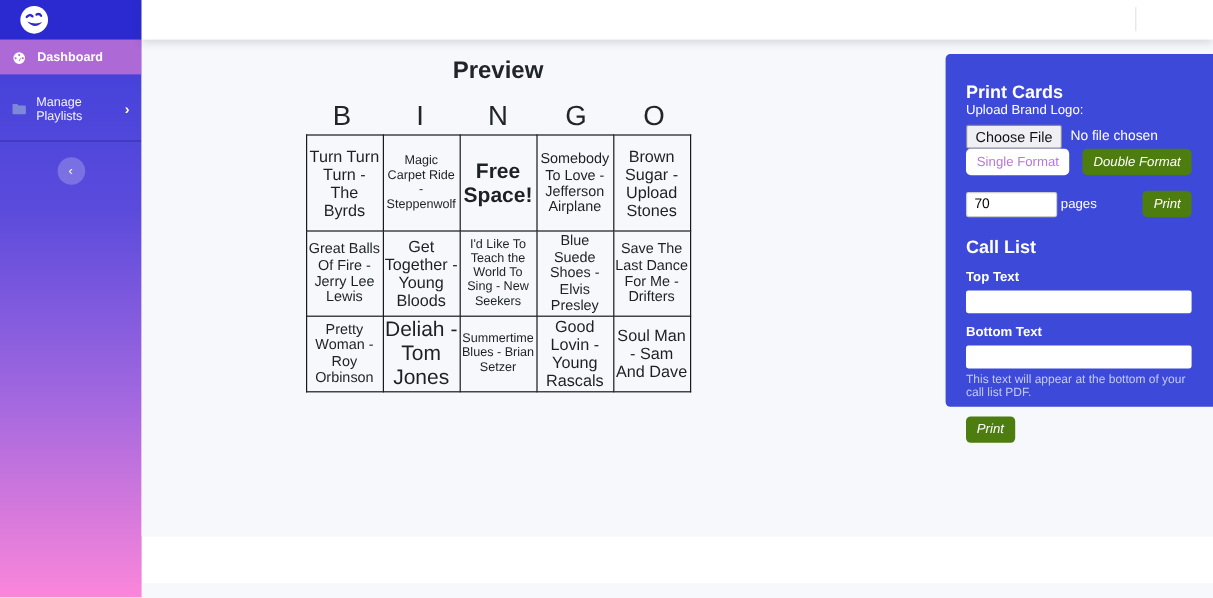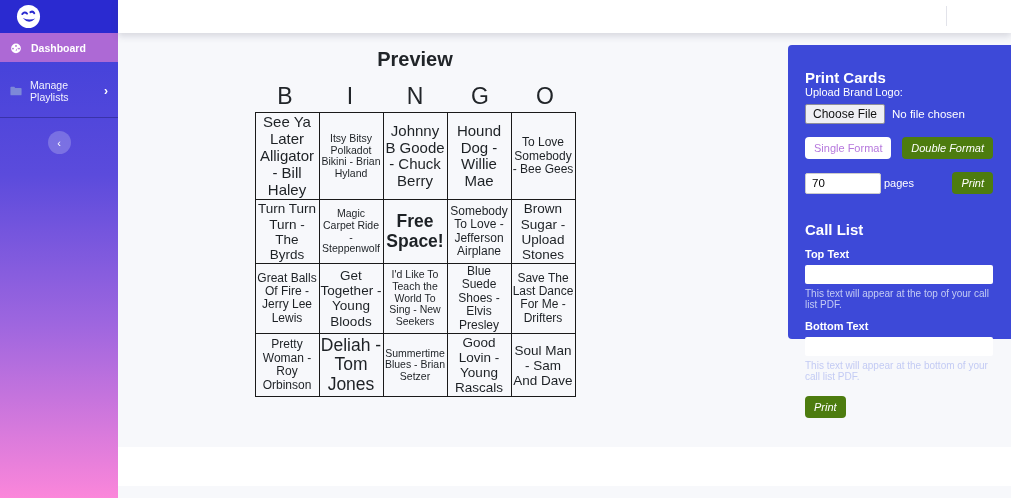--- a/index.html
+++ b/index.html
@@ -93,35 +93,35 @@
   }
   .panel h2 { font-size:15px; font-weight:bold; }
   .upload-label { font-size:11px; }
   .file-row { margin-top:6px; display:flex; align-items:center; }
   .choose-file-btn {
     background:#efeff4; border:1px solid #8d8d9a; border-radius:2px;
     font-size:12px; color:#111; padding:2px 7px; cursor:pointer;
     font-family:inherit;
   }
   .no-file { font-size:11.5px; margin-left:7px; }
-  .format-row { margin-top:13px; display:flex; justify-content:space-between; }
+  .format-row { display:flex; justify-content:space-between; }
   .btn {
     border:none; border-radius:4px; font-size:11px;
     padding:5px 9px; cursor:pointer; font-family:inherit;
   }
   .btn-outline { background:#fff; color:#b678dd; }
   .btn-purple { background:#4d7c0f; color:#fff;font-style:italic; }
   .pages-row { margin-top:13px; display:flex; align-items:center; }
   .pages-input {
     width:76px; height:21px; border:1px solid #ccc; border-radius:2px;
     font-size:11.5px; padding:0 6px; font-family:inherit;
   }
   .pages-label { font-size:11px; margin-left:3px; }
   .pages-row .btn-purple { margin-left:auto; }
-  .calllist-title { margin-top:27px; }
+  .calllist-title { margin-top:17px; }
   .field-label { font-size:11px; font-weight:bold; margin-top:10px; }
   .text-input {
     width:100%; height:19px; border:none; border-radius:2px;
     margin-top:5px; font-size:11px; padding:0 5px; font-family:inherit;
   }
   .helper { font-size:10px; color:#c3cbf4; margin-top:4px; }
   .panel .final-print { margin-top:14px; }
 </style>
 </head>
 <body>
@@ -174,27 +174,20 @@
       <div class="preview-title">Preview</div>
       <div class="letters-row" id="letters-row">
           <span>B</span>
           <span>I</span>
           <span>N</span>
           <span>G</span>
           <span>O</span>
         </div>
       <table class="bingo-table">
         <tbody id="bingo-body">
-            <tr>
-              <td class="s-lg">See Ya Later Alligator - Bill Haley</td>
-              <td class="s-xs">Itsy Bitsy Polkadot Bikini - Brian Hyland</td>
-              <td class="s-lg">Johnny B Goode - Chuck Berry</td>
-              <td class="s-lg">Hound Dog - Willie Mae</td>
-              <td class="s-sm">To Love Somebody - Bee Gees</td>
-            </tr>
             <tr>
               <td class="s-md">Turn Turn Turn - The Byrds</td>
               <td class="s-xs">Magic Carpet Ride - Steppenwolf</td>
               <td class="s-xl cell-bold">Free Space!</td>
               <td class="s-sm">Somebody To Love - Jefferson Airplane</td>
               <td class="s-md">Brown Sugar - Upload Stones</td>
             </tr>
             <tr>
               <td class="s-sm">Great Balls Of Fire - Jerry Lee Lewis</td>
               <td class="s-md">Get Together - Young Bloods</td>
@@ -230,21 +223,20 @@
       <div class="pages-row">
         <input class="pages-input" type="text" value="70" style="">
         <span class="pages-label">pages</span>
         <button class="btn btn-purple">Print</button>
       </div>
 
       <h2 class="calllist-title">Call List</h2>
 
       <div class="field-label">Top Text</div>
       <input class="text-input" type="text" style="">
-      <div class="helper">This text will appear at the top of your call list PDF.</div>
 
       <div class="field-label">Bottom Text</div>
       <input class="text-input" type="text" style="">
       <div class="helper">This text will appear at the bottom of your call list PDF.</div>
 
       <button class="btn btn-purple final-print">Print</button>
     </div>
 
   </div>
 

